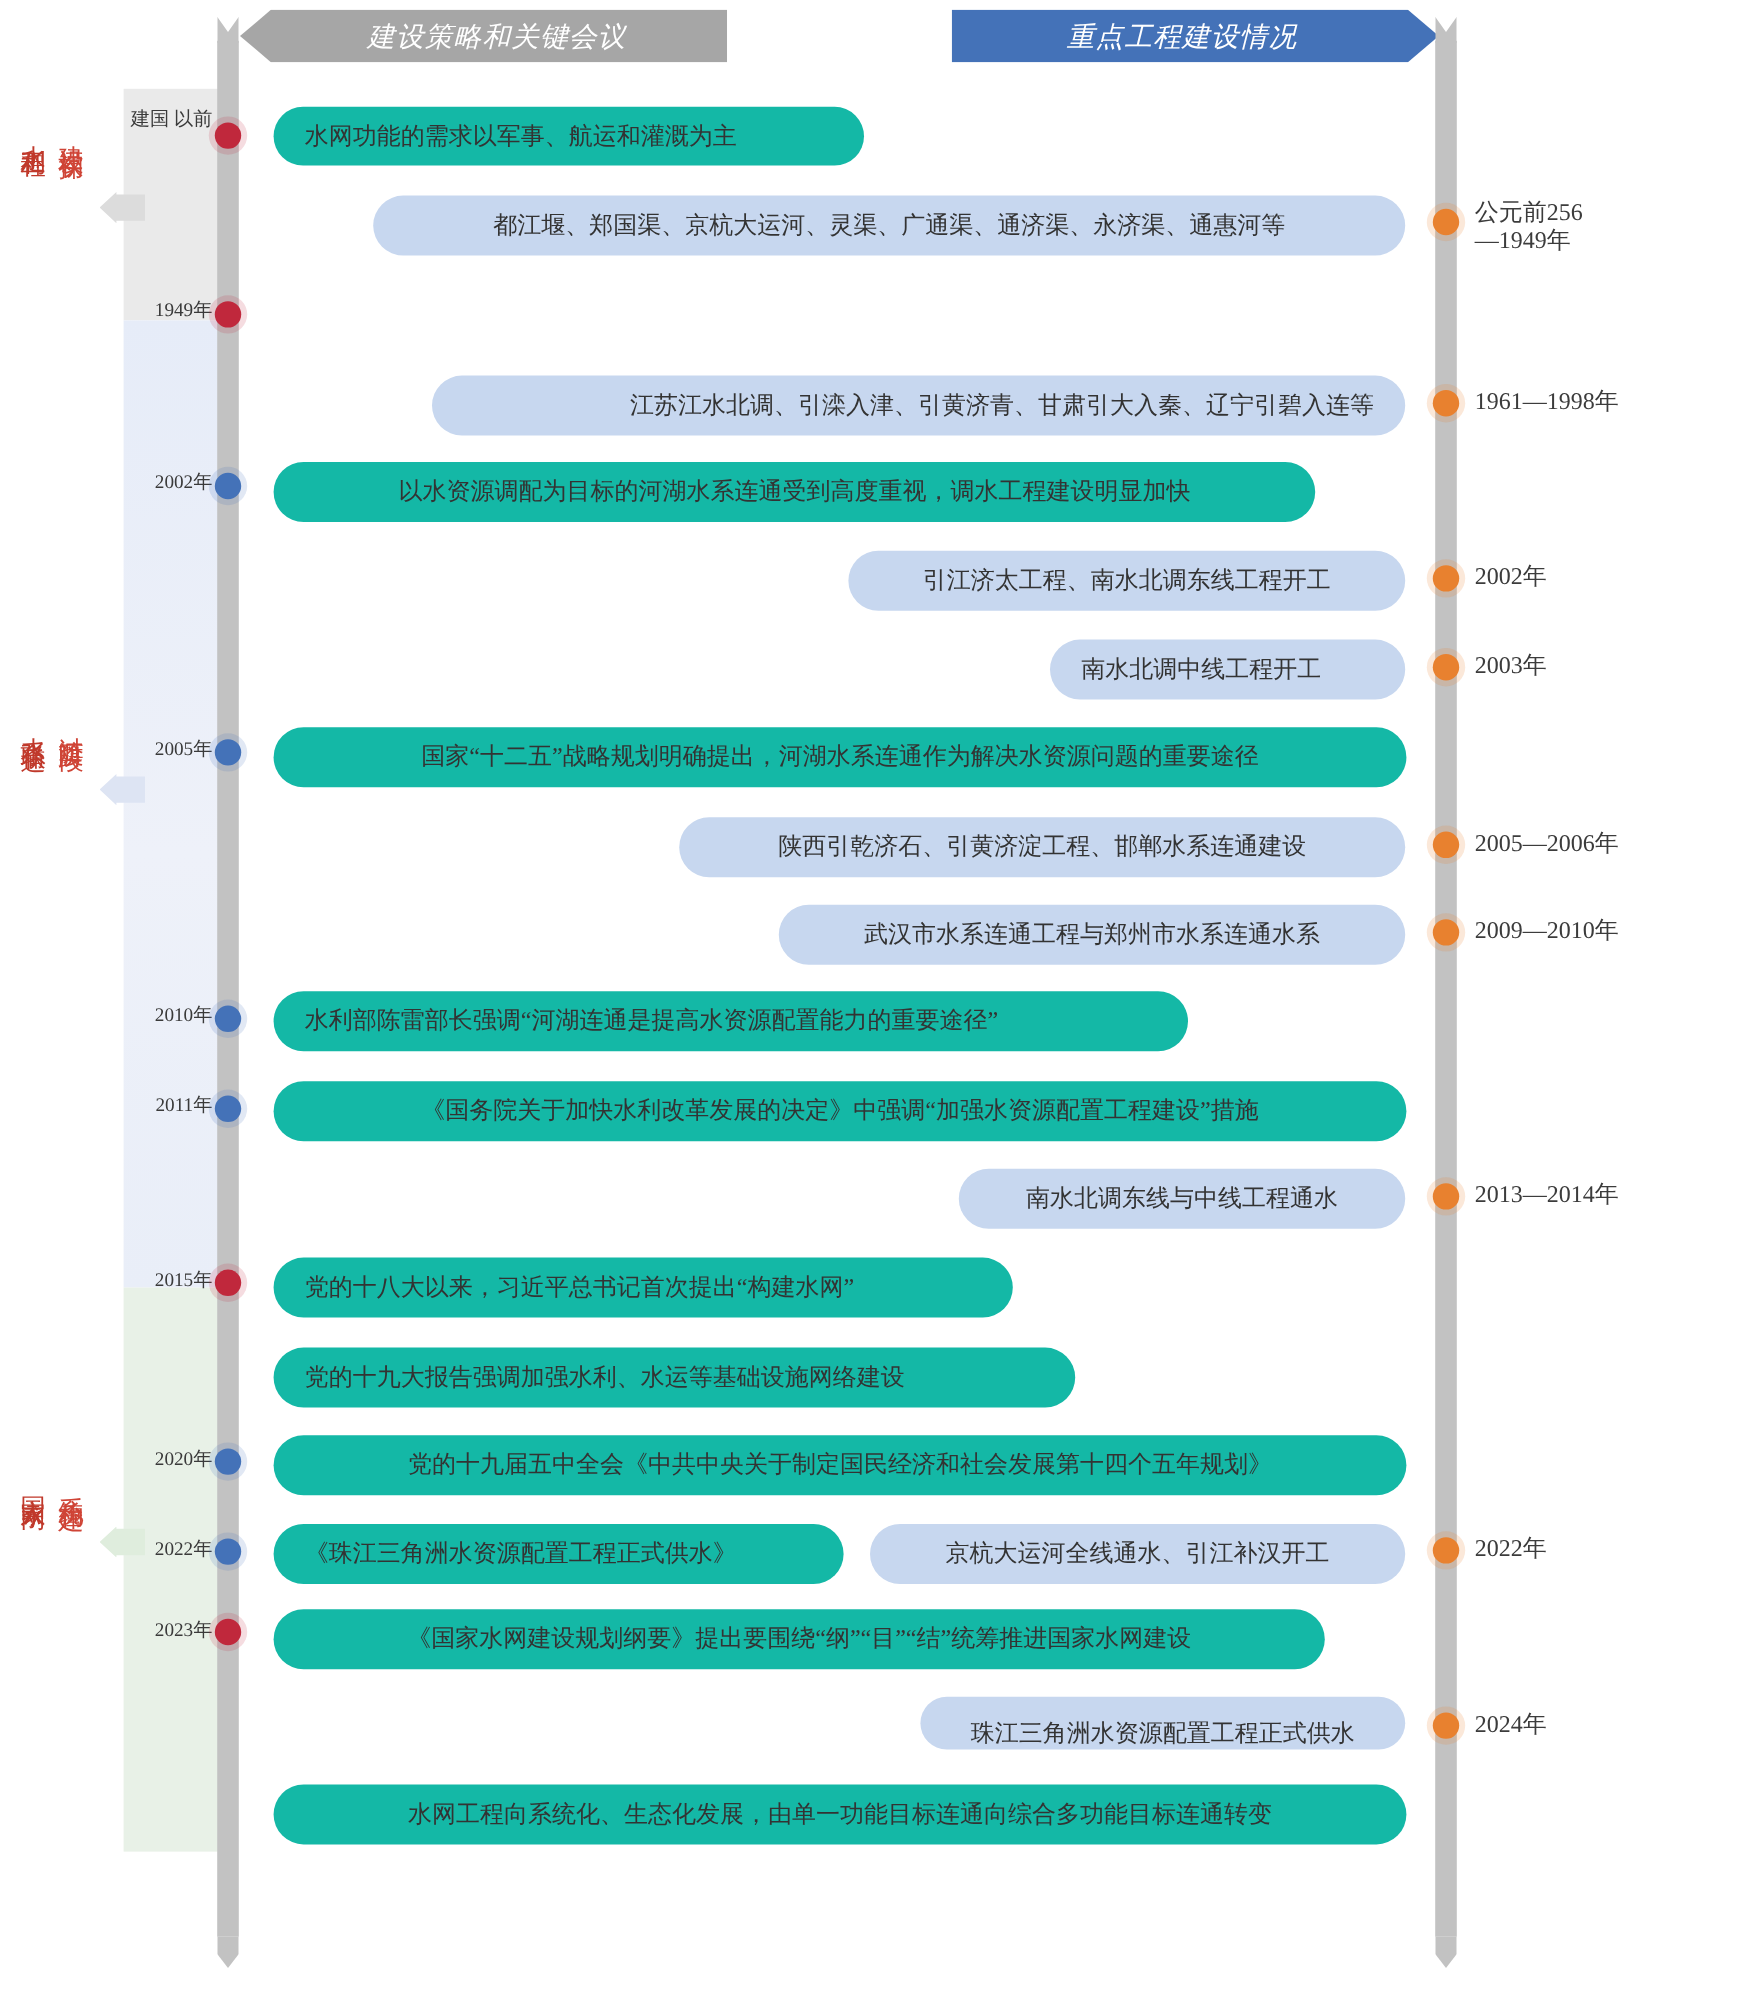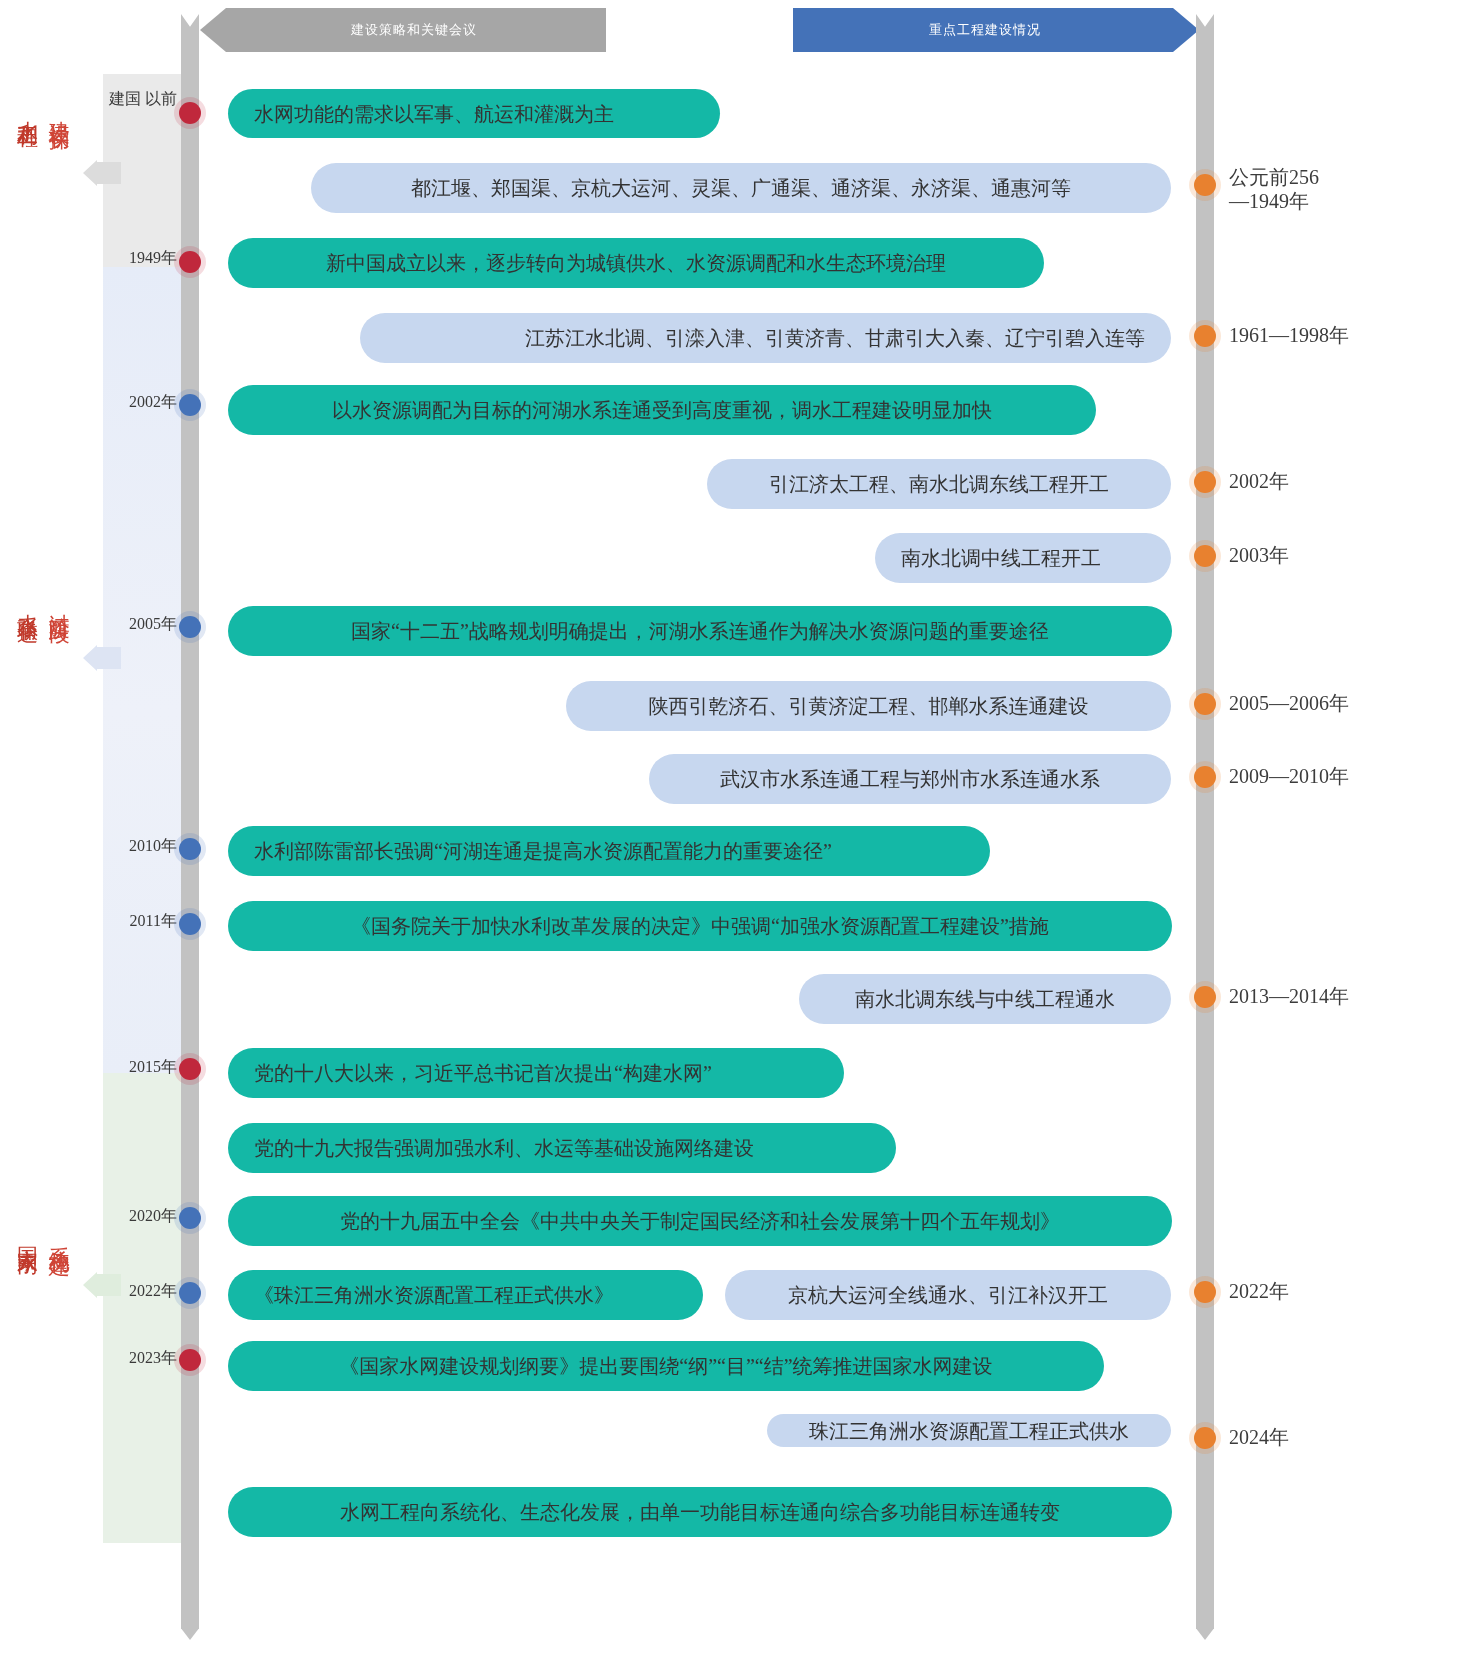--- a/index.html
+++ b/index.html
@@ -19,23 +19,24 @@
   #canvas { position: absolute; inset: 0; }
 
   
   .banner {
     position: absolute;
     height: 44px;
     display: flex;
     align-items: center;
     justify-content: center;
     color: #ffffff;
-    font-size: 13px;
+    font-size: 23px;
     letter-spacing: 1px;
     font-family: "Liberation Sans", "DejaVu Sans", sans-serif;
+    font-style: italic;
   }
   .banner-strategy {
     left: 200px; top: 8px; width: 406px;
     background: #a6a6a6;
     clip-path: polygon(26px 0, 100% 0, 100% 100%, 26px 100%, 0 50%);
     padding-left: 22px;
   }
   .banner-projects {
     left: 793px; top: 8px; width: 406px;
     background: #4472b8;
@@ -237,23 +238,20 @@
   <div class="rlabel" style="left:1229px; top:1425px;">2024年</div>
 
   <div class="bubble grey" style="left:228px; top:89px;  width:492px; height:49px;">
     <span>水网功能的需求以军事、航运和灌溉为主</span>
   </div>
 
   <div class="bubble blue" style="left: 311px; top: 163px; width: 860px; height: 50px; justify-content: center;">
     <span>都江堰、郑国渠、京杭大运河、灵渠、广通渠、通济渠、永济渠、通惠河等</span>
   </div>
 
-  <div class="bubble grey" style="left: 228px; top: 238px; width: 816px; height: 50px; justify-content: center;">
-    <span>新中国成立以来，逐步转向为城镇供水、水资源调配和水生态环境治理</span>
-  </div>
 
   <div class="bubble blue" style="left: 360px; top: 313px; width: 811px; height: 50px; justify-content: flex-end;">
     <span>江苏江水北调、引滦入津、引黄济青、甘肃引大入秦、辽宁引碧入连等</span>
   </div>
 
   <div class="bubble grey" style="left: 228px; top: 385px; width: 868px; height: 50px; justify-content: center;">
     <span>以水资源调配为目标的河湖水系连通受到高度重视，调水工程建设明显加快</span>
   </div>
 
   <div class="bubble blue" style="left: 707px; top: 459px; width: 464px; height: 50px; justify-content: center;">
@@ -305,21 +303,21 @@
   </div>
 
   <div class="bubble blue" style="left: 725px; top: 1270px; width: 446px; height: 50px; justify-content: center;">
     <span>京杭大运河全线通水、引江补汉开工</span>
   </div>
 
   <div class="bubble grey" style="left: 228px; top: 1341px; width: 876px; height: 50px; justify-content: center;">
     <span>《国家水网建设规划纲要》提出要围绕“纲”“目”“结”统筹推进国家水网建设</span>
   </div>
 
-  <div class="bubble blue" style="left: 767px; top: 1414px; width: 404px; height: 33px; justify-content: center;">
+  <div class="bubble blue" style="left: 767px; top: 1414px; width: 404px; height: 44px; justify-content: center; align-items: flex-end;">
     <span>珠江三角洲水资源配置工程正式供水</span>
   </div>
 
   <div class="bubble grey" style="left: 228px; top: 1487px; width: 944px; height: 50px; justify-content: center;">
     <span>水网工程向系统化、生态化发展，由单一功能目标连通向综合多功能目标连通转变</span>
   </div>
 
 </div>
 
 </body></html>

